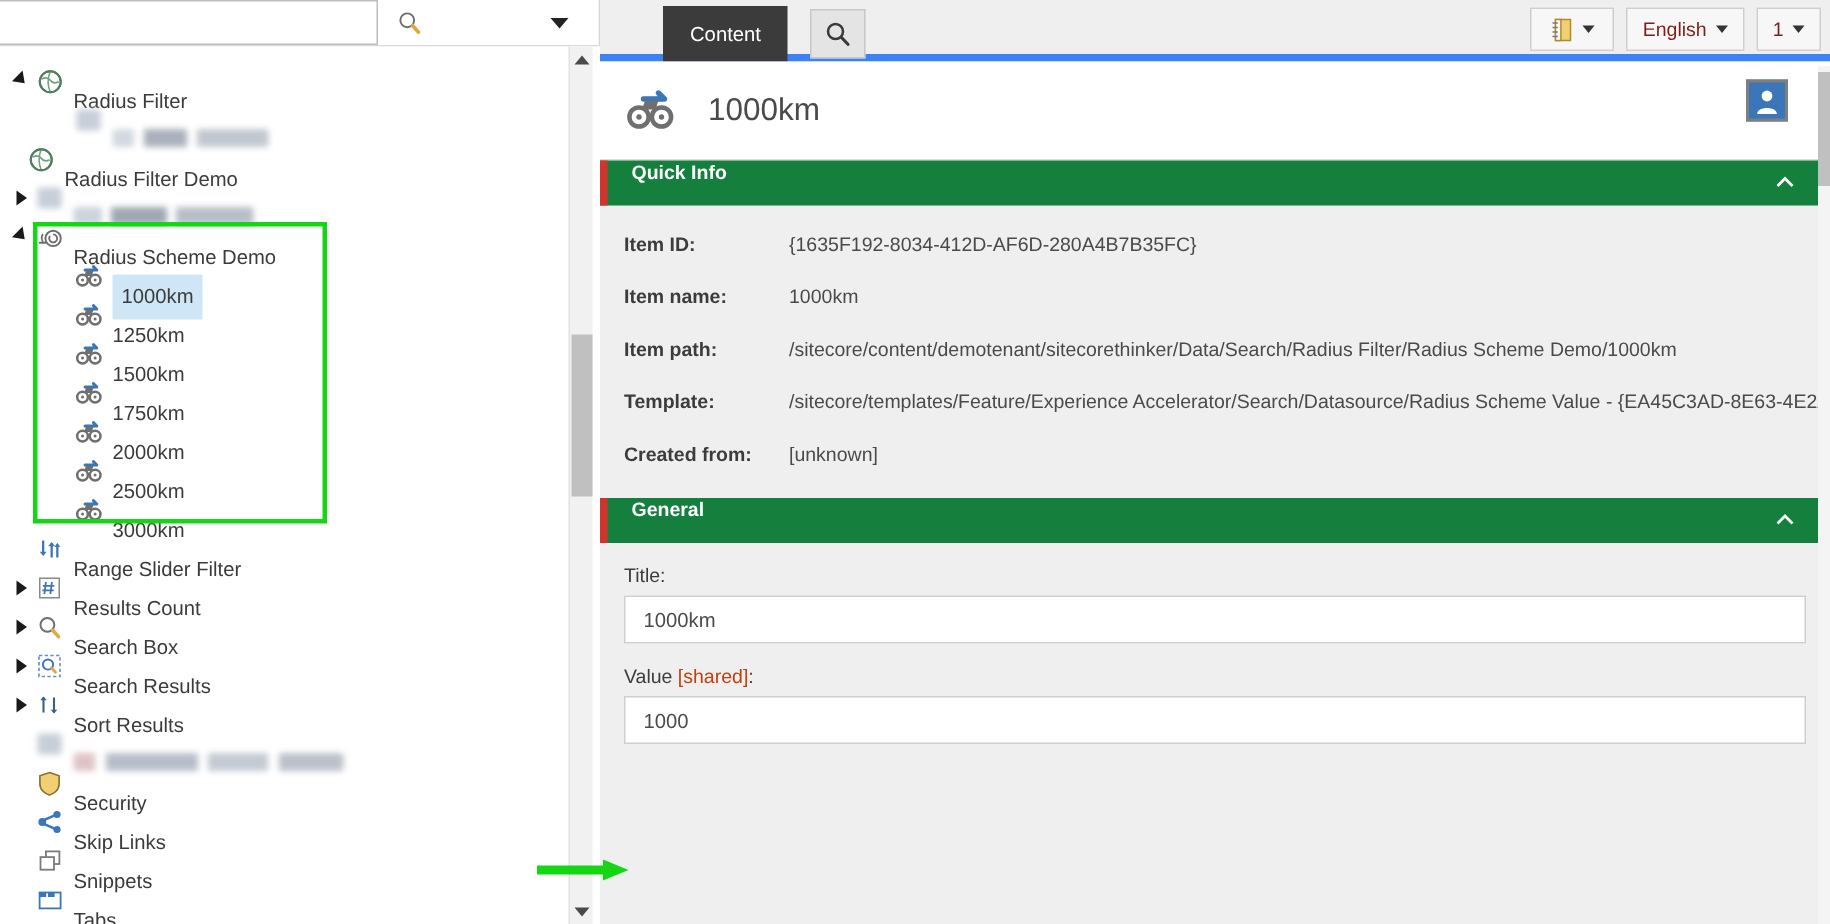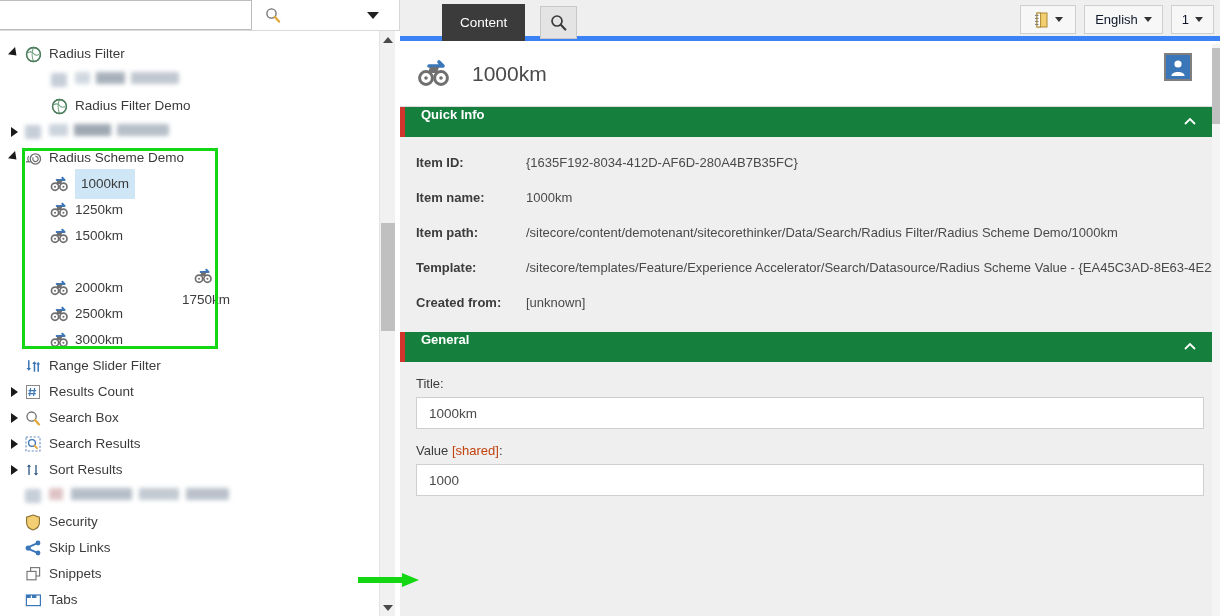--- a/index.html
+++ b/index.html
@@ -105,21 +105,21 @@
     border-right: 5px solid transparent;
     border-top: 7px solid #1a1a1a;
     transform: rotate(-45deg) translate(1px,-1px);
   }
   .node .ico {
     width: 22px; height: 22px;
     display: flex; align-items: center; justify-content: center;
     flex: 0 0 22px;
     margin-right: 5px;
   }
-  .node .lbl { line-height: 26px; }
+  .node .lbl { line-height: 26px; margin-top: 27px; }
   .node.selected .lbl {
     background: #cfe6f7;
     padding: 2px 6px;
     border-radius: 1px;
   }
   .blurred {
     display: inline-block;
     height: 12px;
     border-radius: 2px;
     filter: blur(2.2px);
@@ -201,21 +201,21 @@
     display: flex; gap: 8px;
   }
   .rb-btn {
     height: 29px;
     min-width: 56px;
     padding: 0 10px;
     background: #f7f7f7;
     border: 1px solid #cfcfcf;
     display: flex; align-items: center; justify-content: center; gap: 6px;
     font-size: 13px;
-    color: #0f172a;
+    color: #7f1d1d;
     cursor: pointer;
   }
   .mini-caret {
     width: 0; height: 0;
     border-left: 4px solid transparent;
     border-right: 4px solid transparent;
     border-top: 5px solid #333;
   }
 
   
@@ -354,21 +354,21 @@
             </span>
             <span class="lbl">Radius Filter</span>
           </div>
           <div class="node" style="padding-left: 32px;">
             <span class="exp"></span>
             <span class="ico">
               <span class="blur-ico"></span>
             </span>
             <span class="lbl"><span class="blurred blur-a"></span></span>
           </div>
-          <div class="node" style="padding-left: 32px;">
+          <div class="node" style="">
             <span class="exp"></span>
             <span class="ico">
               <span style="display: flex; align-items: center; justify-content: center;">
                 <svg width="17" height="17" viewBox="0 0 18 18">
                   <circle cx="9" cy="9" r="7.4" fill="#ffffff" stroke="#4f7f5f" stroke-width="1.4"></circle>
                   <path d="M3 7 Q7 5 9 8 Q11 11 15 9" fill="none" stroke="#6ea27f" stroke-width="1.2"></path>
                   <path d="M9 1.6 Q6 9 9 16.4" fill="none" stroke="#6ea27f" stroke-width="1.1"></path>
                   <circle cx="9" cy="9" r="7.4" fill="none" stroke="#4f7f5f" stroke-width="1.4"></circle>
                 </svg>
               </span>
@@ -441,21 +441,21 @@
                   <path d="M13 8 L22 8 L20 14 L11 14 Z" fill="#6f6f6f"></path>
                   <circle cx="9" cy="19" r="6.4" fill="none" stroke="#6f6f6f" stroke-width="3"></circle>
                   <circle cx="24" cy="19" r="6.4" fill="none" stroke="#6f6f6f" stroke-width="3"></circle>
                   <circle cx="9" cy="19" r="1.8" fill="#6f6f6f"></circle>
                   <circle cx="24" cy="19" r="1.8" fill="#6f6f6f"></circle>
                 </svg>
               </span>
             </span>
             <span class="lbl">1500km</span>
           </div>
-          <div class="node" style="padding-left: 32px; flex-direction: column;">
+          <div class="node" style="padding-left: 32px;">
             <span class="exp"></span>
             <span class="ico">
               <span style="display: flex; align-items: center; justify-content: center;">
                 <svg width="19" height="17" viewBox="0 0 34 30">
                   <path d="M12 7 L26 7 L22 3" fill="none" stroke="#3a76b8" stroke-width="3.6" stroke-linecap="round" stroke-linejoin="round"></path>
                   <path d="M13 8 L22 8 L20 14 L11 14 Z" fill="#6f6f6f"></path>
                   <circle cx="9" cy="19" r="6.4" fill="none" stroke="#6f6f6f" stroke-width="3"></circle>
                   <circle cx="24" cy="19" r="6.4" fill="none" stroke="#6f6f6f" stroke-width="3"></circle>
                   <circle cx="9" cy="19" r="1.8" fill="#6f6f6f"></circle>
                   <circle cx="24" cy="19" r="1.8" fill="#6f6f6f"></circle>

